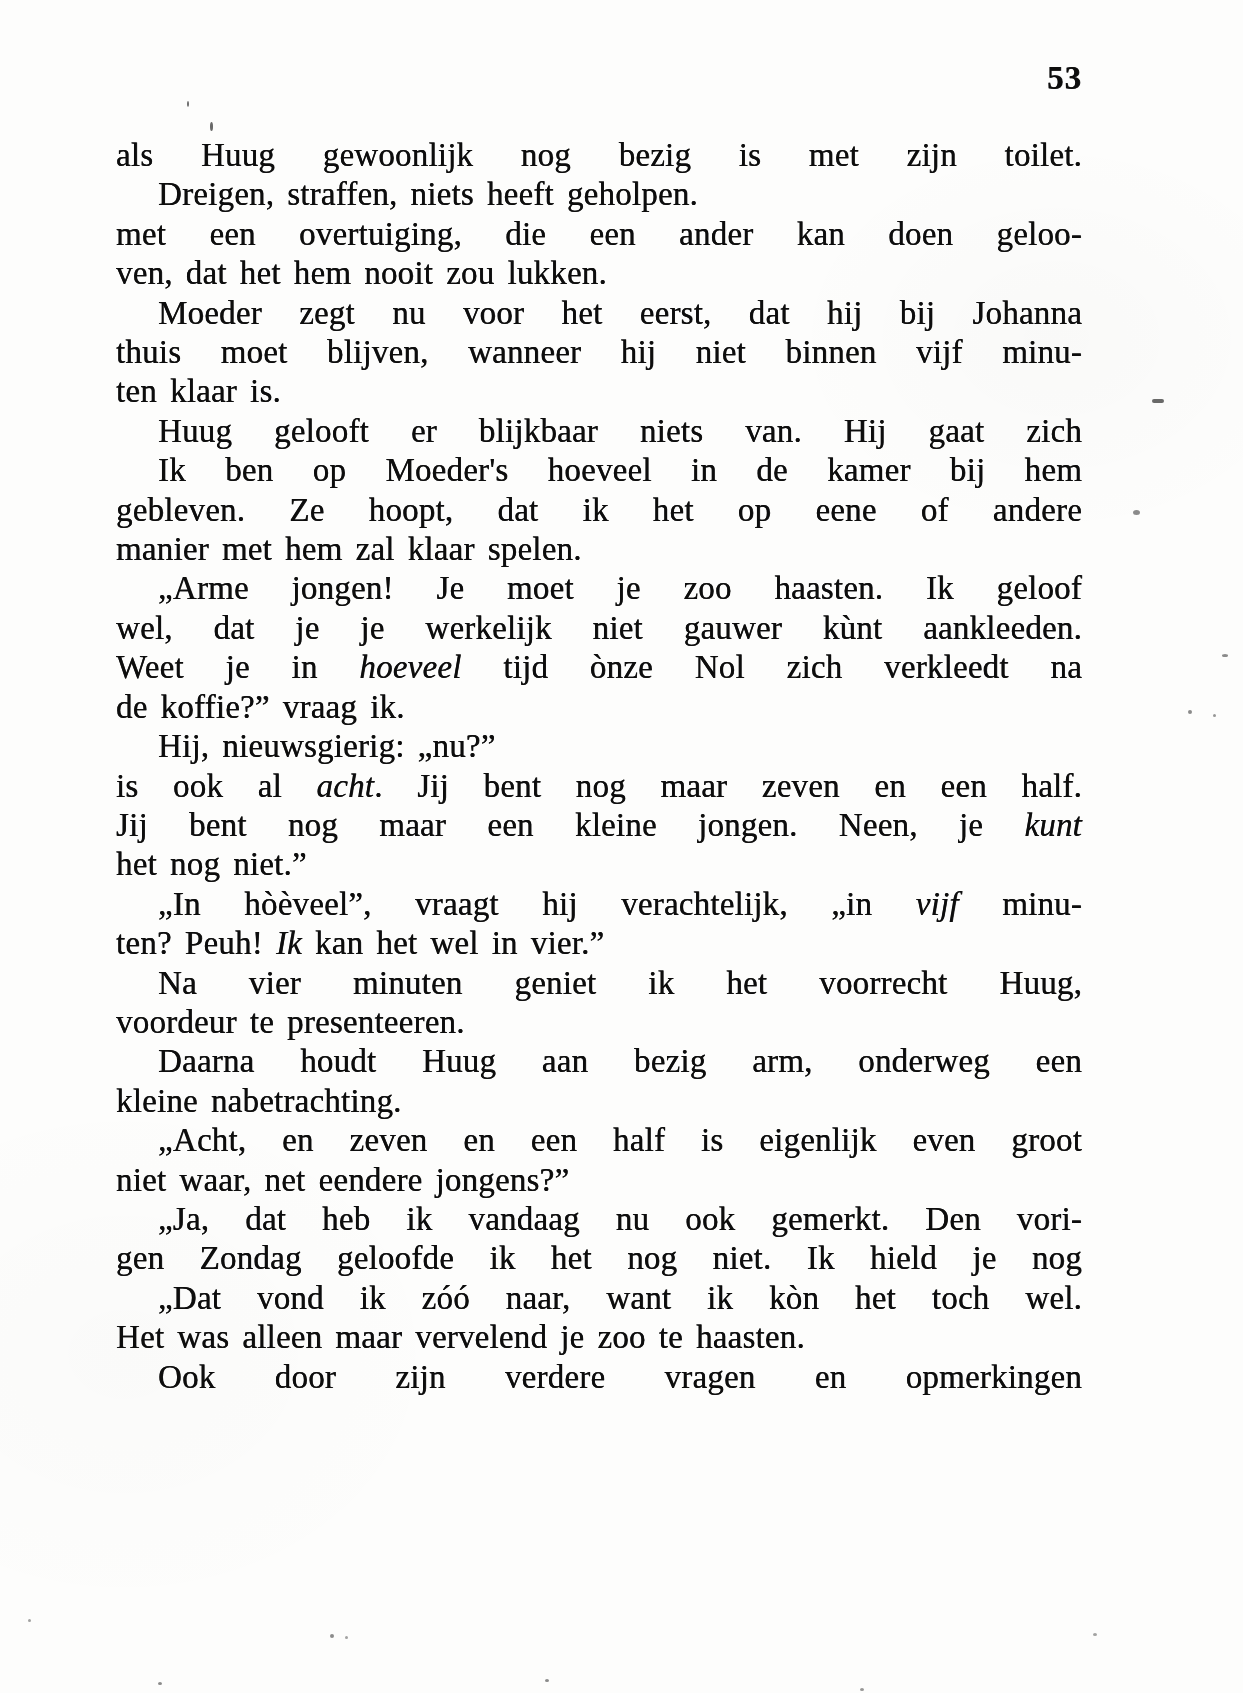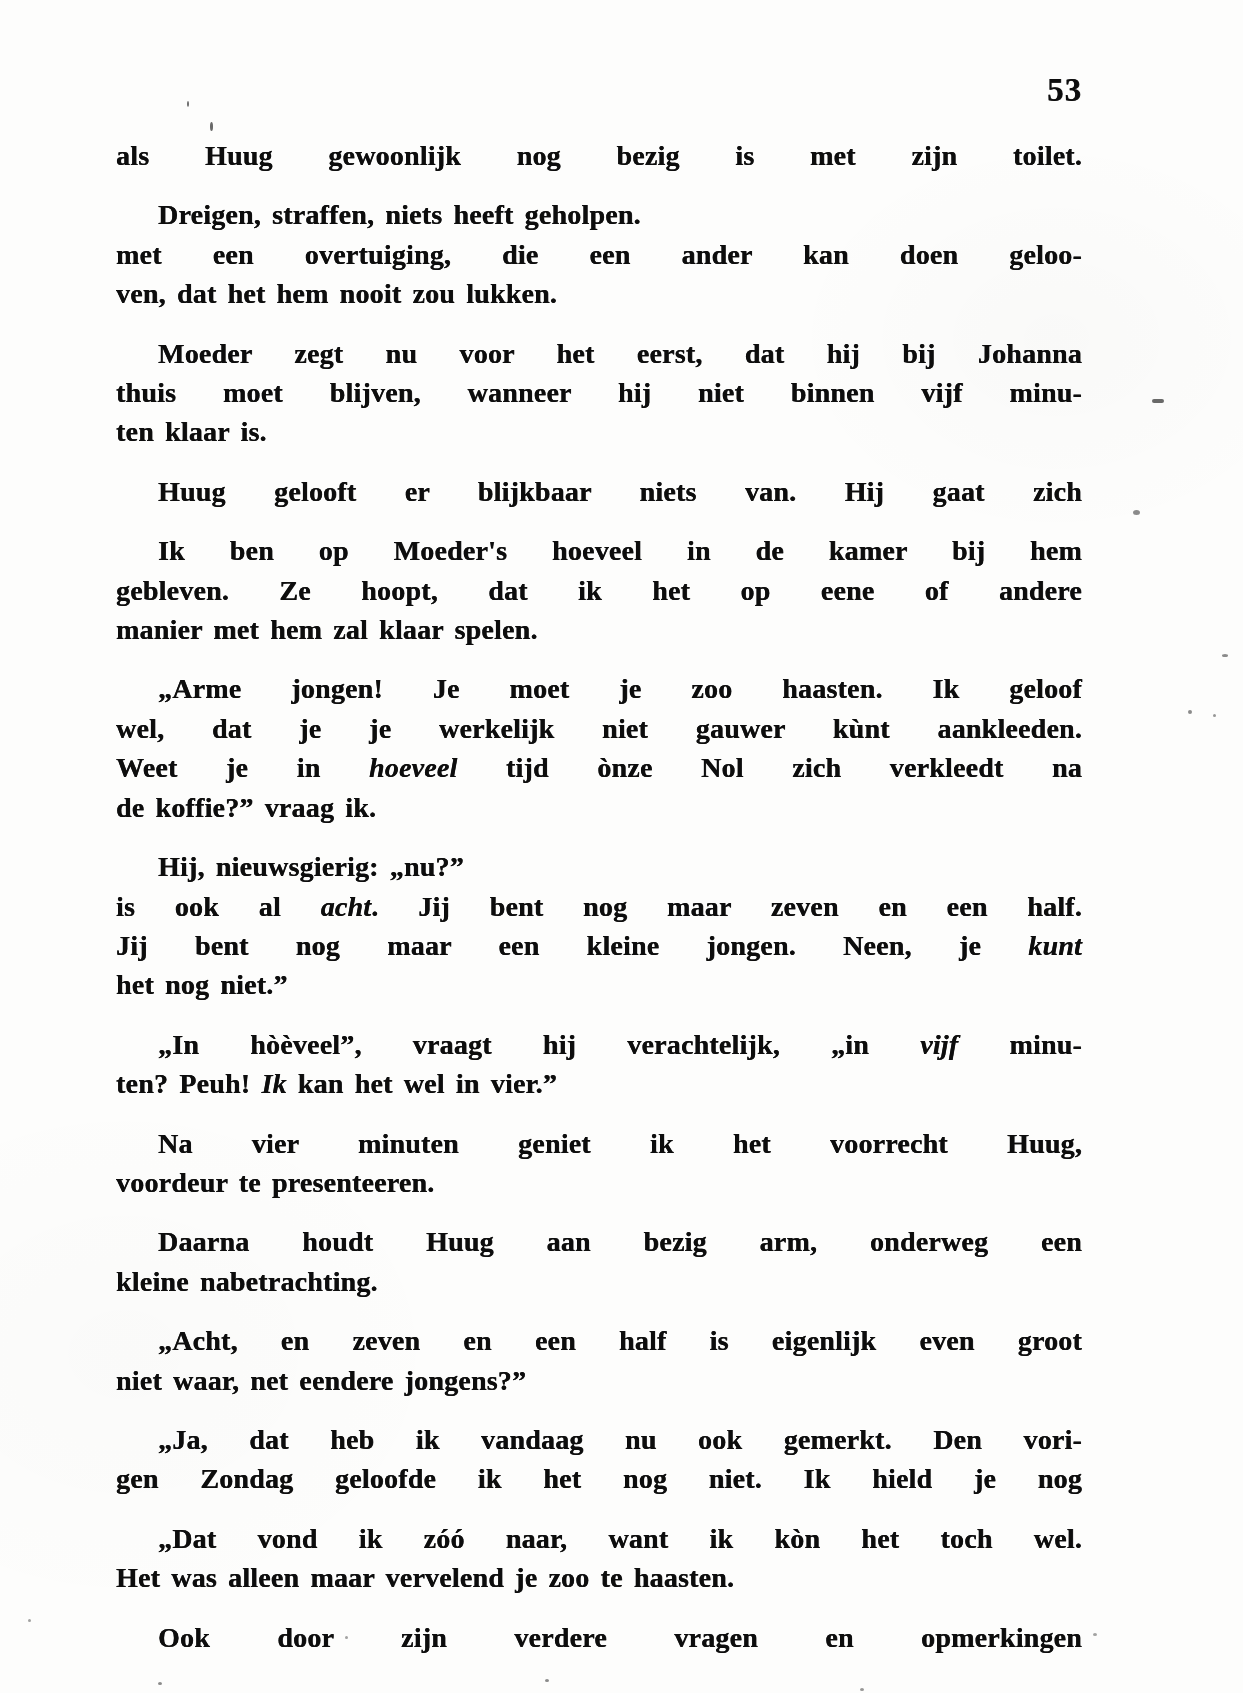--- a/index.html
+++ b/index.html
@@ -18,52 +18,50 @@
     position: absolute;
     inset: 0;
     color: #0d0d0d;
     background:
       radial-gradient(ellipse 400px 300px at 85% 20%, rgba(0,0,0,0.015), rgba(0,0,0,0) 70%),
       radial-gradient(ellipse 500px 400px at 10% 80%, rgba(0,0,0,0.012), rgba(0,0,0,0) 70%),
       #fdfdfc;
   }
   .page-number {
     position: absolute;
-    top: 72px;
+    top: 60px;
     left: 116px;
     width: 966px;
     text-align: right;
     font-size: 33px;
     font-weight: bold;
     letter-spacing: 1px;
     text-shadow: 0.4px 0 0 rgba(0,0,0,0.8);
   }
   .text-block {
     position: absolute;
     top: 136px;
     left: 116px;
     width: 966px;
-    font-size: 28px;
+    font-size: 33px;
     line-height: 39.4px;
     word-spacing: 0.14em;
     letter-spacing: 0.2px;
     text-shadow: 0.35px 0 0 rgba(0,0,0,0.75), 0 0 0.5px rgba(0,0,0,0.4);
-    font-weight: bold;
   }
   .line {
     text-align: left;
     text-justify: inter-word;
   }
   .line.justify {
     text-align: justify;
     text-align-last: justify;
   }
   .line.indent {
     text-indent: 42px;
-    margin-top: 20px;
   }
   .seg-italic {
     font-style: italic;
   }
   .speck {
     position: absolute;
     background: #1a1a1a;
     border-radius: 50%;
     opacity: 0.65;
   }

